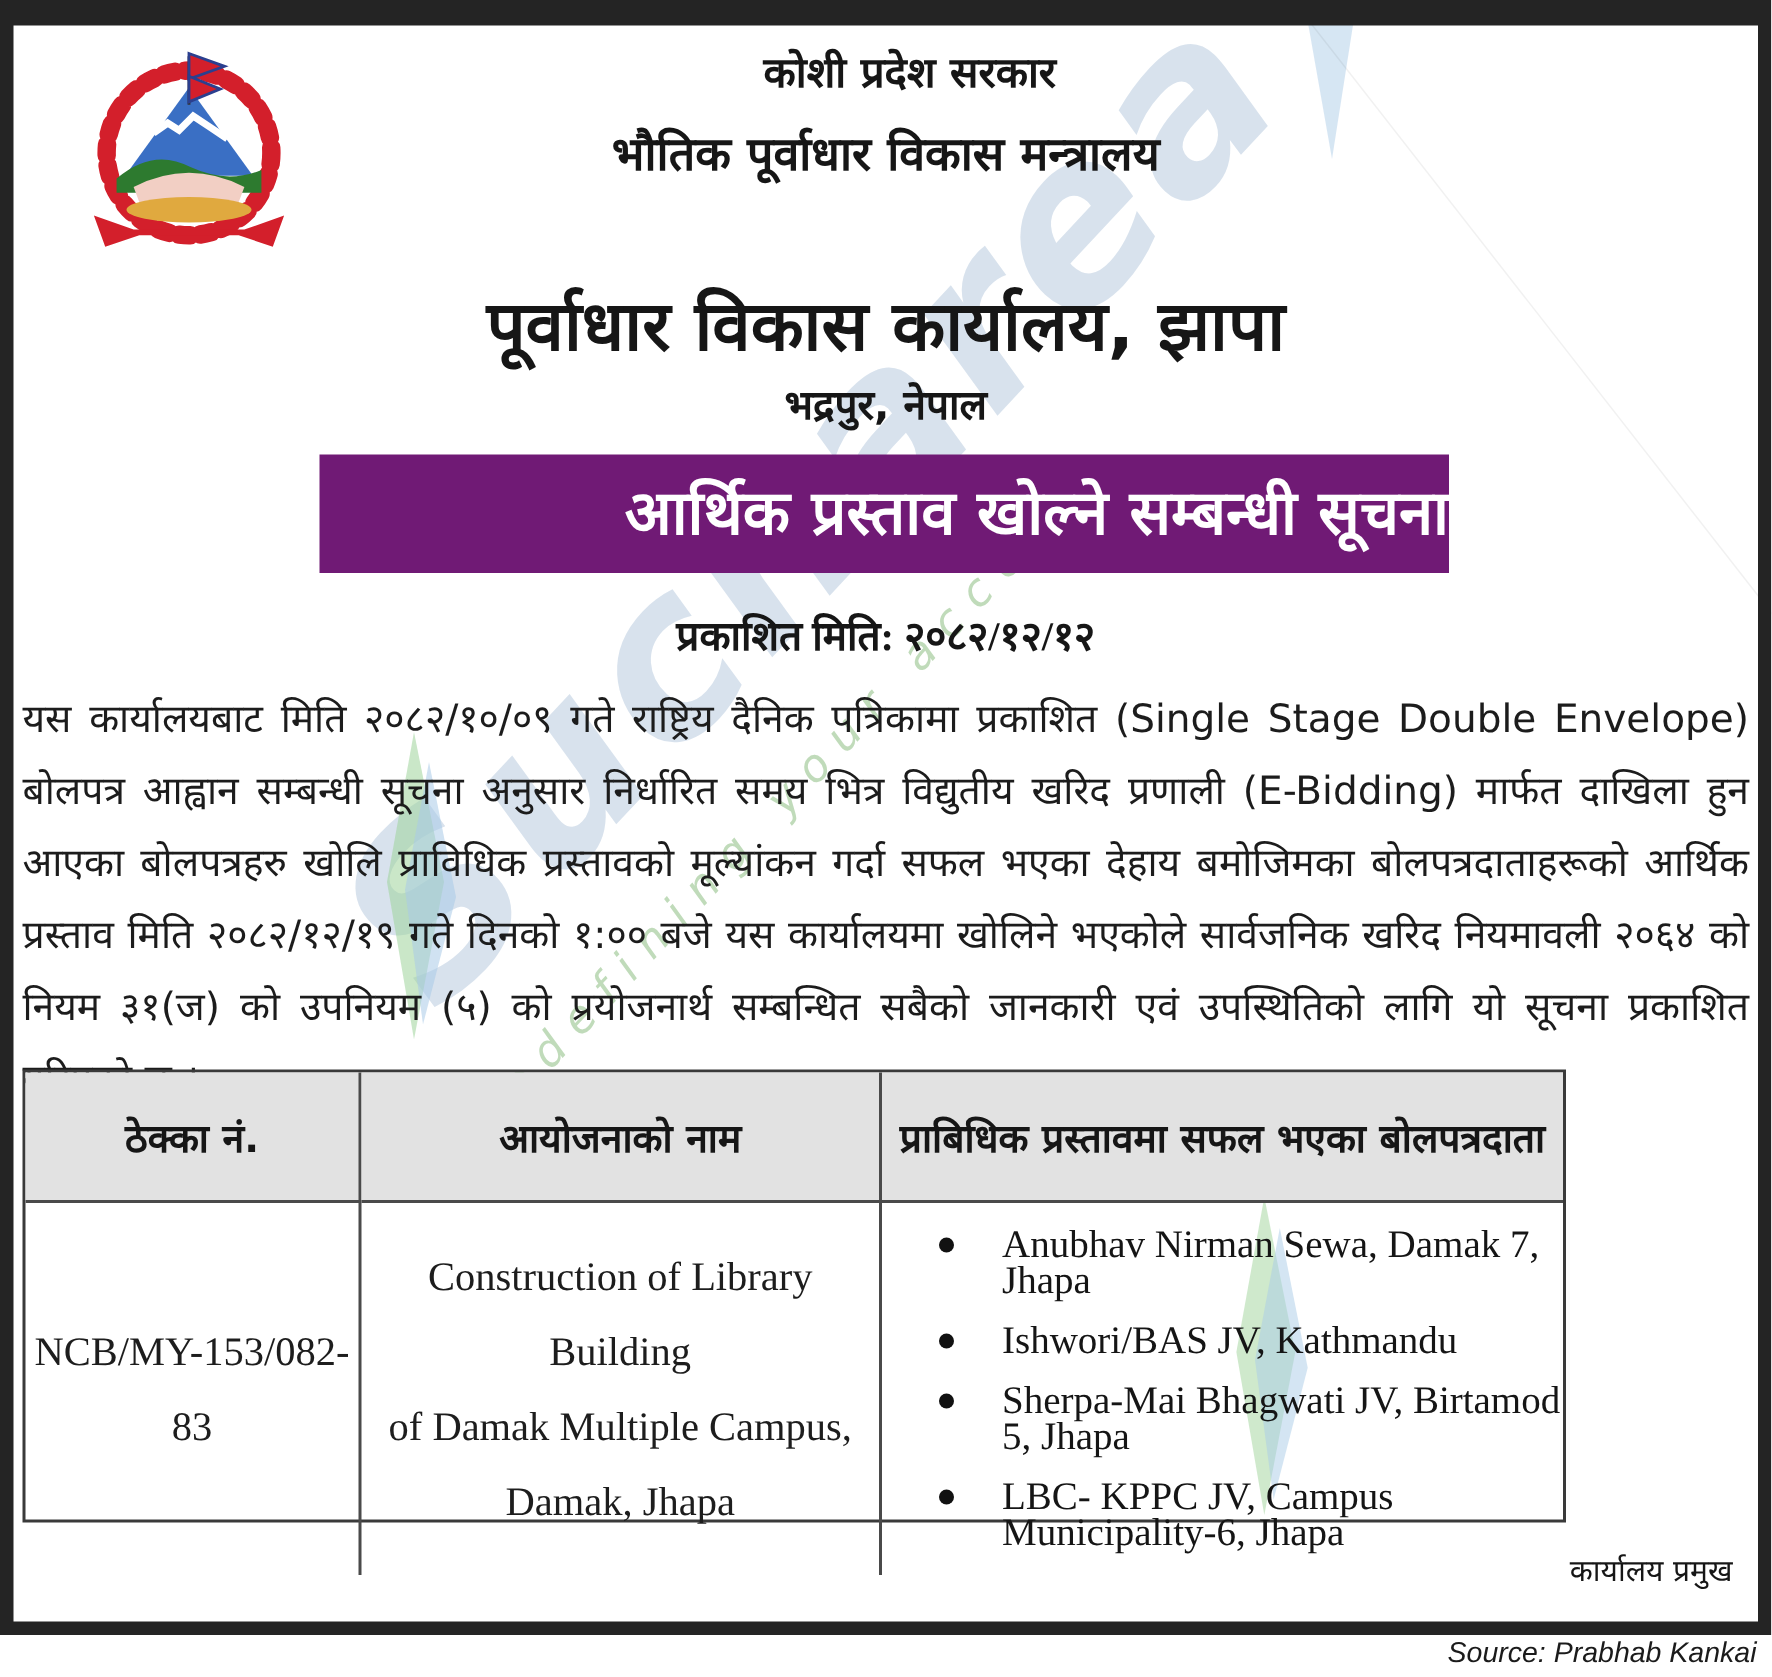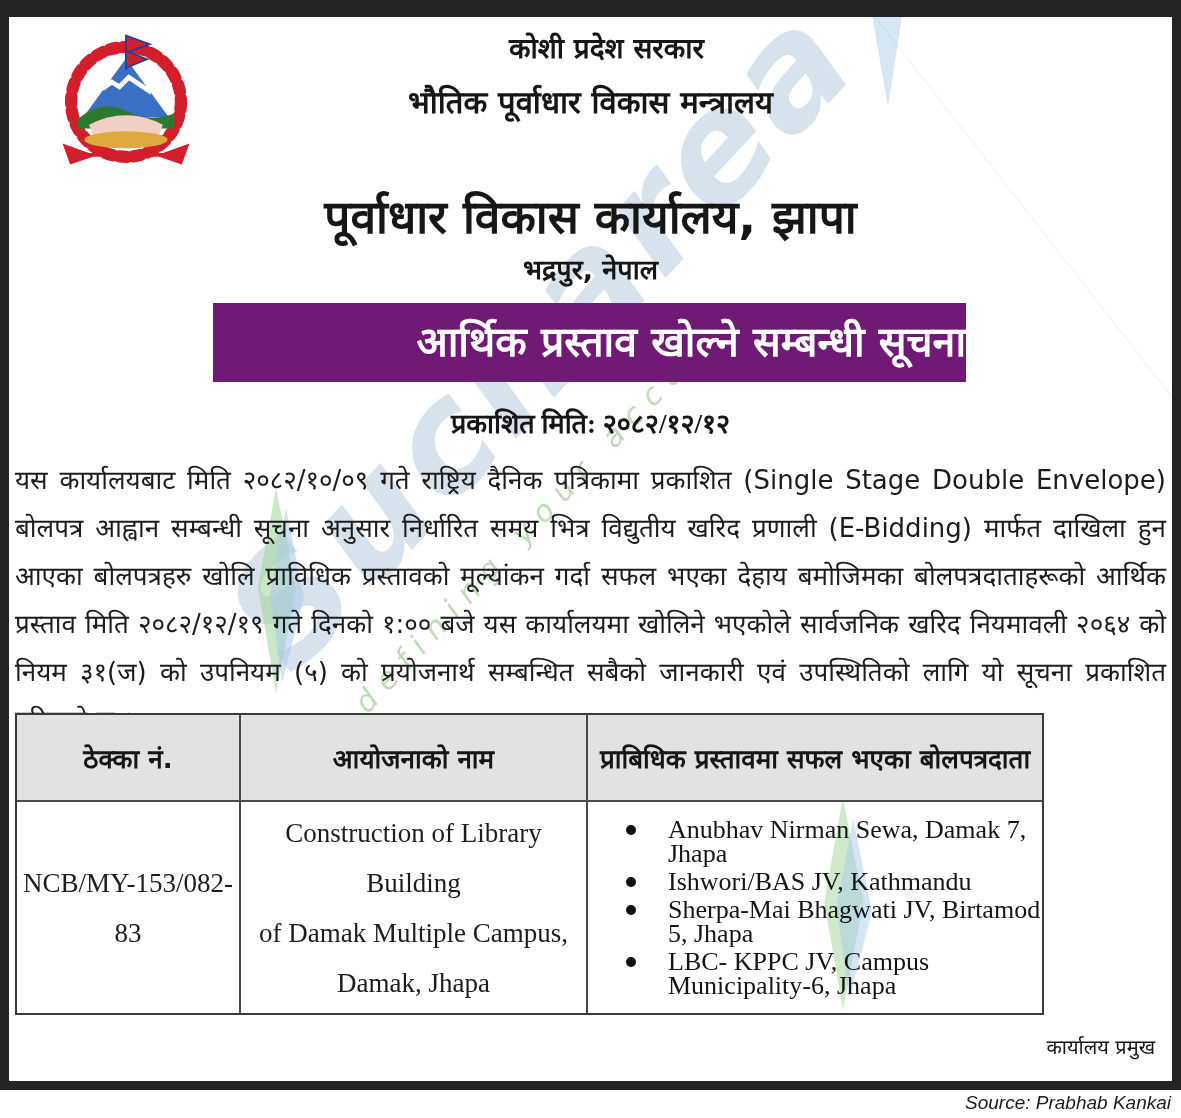--- a/index.html
+++ b/index.html
@@ -61,21 +61,21 @@
   .cell { border-right:2px solid #4a4a4a; border-bottom:2px solid #4a4a4a;
           display:flex; align-items:center; justify-content:center; }
   .cell:nth-child(3n) { border-right:none; }
   .cell.body-row { border-bottom:none; }
   .th { background:#e2e2e2; font-weight:bold; font-size:26px; text-align:center; }
   .serif { font-family:"Liberation Serif", serif; font-size:27px; color:#1d1d1d; }
   .cell .stack { text-align:center; line-height:50px; }
   .bidders-cell { justify-content:flex-start; }
   .bidders { list-style:none; padding-left:38px; }
   .bidders li {
-    position:relative; padding-left:42px; margin:4px 0;
+    position:relative; padding-left:42px; margin:16px 0;
     font-family:"Liberation Serif", serif; font-size:26px; line-height:24px; color:#151515;
   }
   .bidders li::before {
     content:""; position:absolute; left:0; top:7px; width:10px; height:10px;
     border-radius:50%; background:#111;
   }
   .signature {
     position:absolute; right:26px; top:1033px; font-weight:normal; font-size:20px;
   }
   .source {

